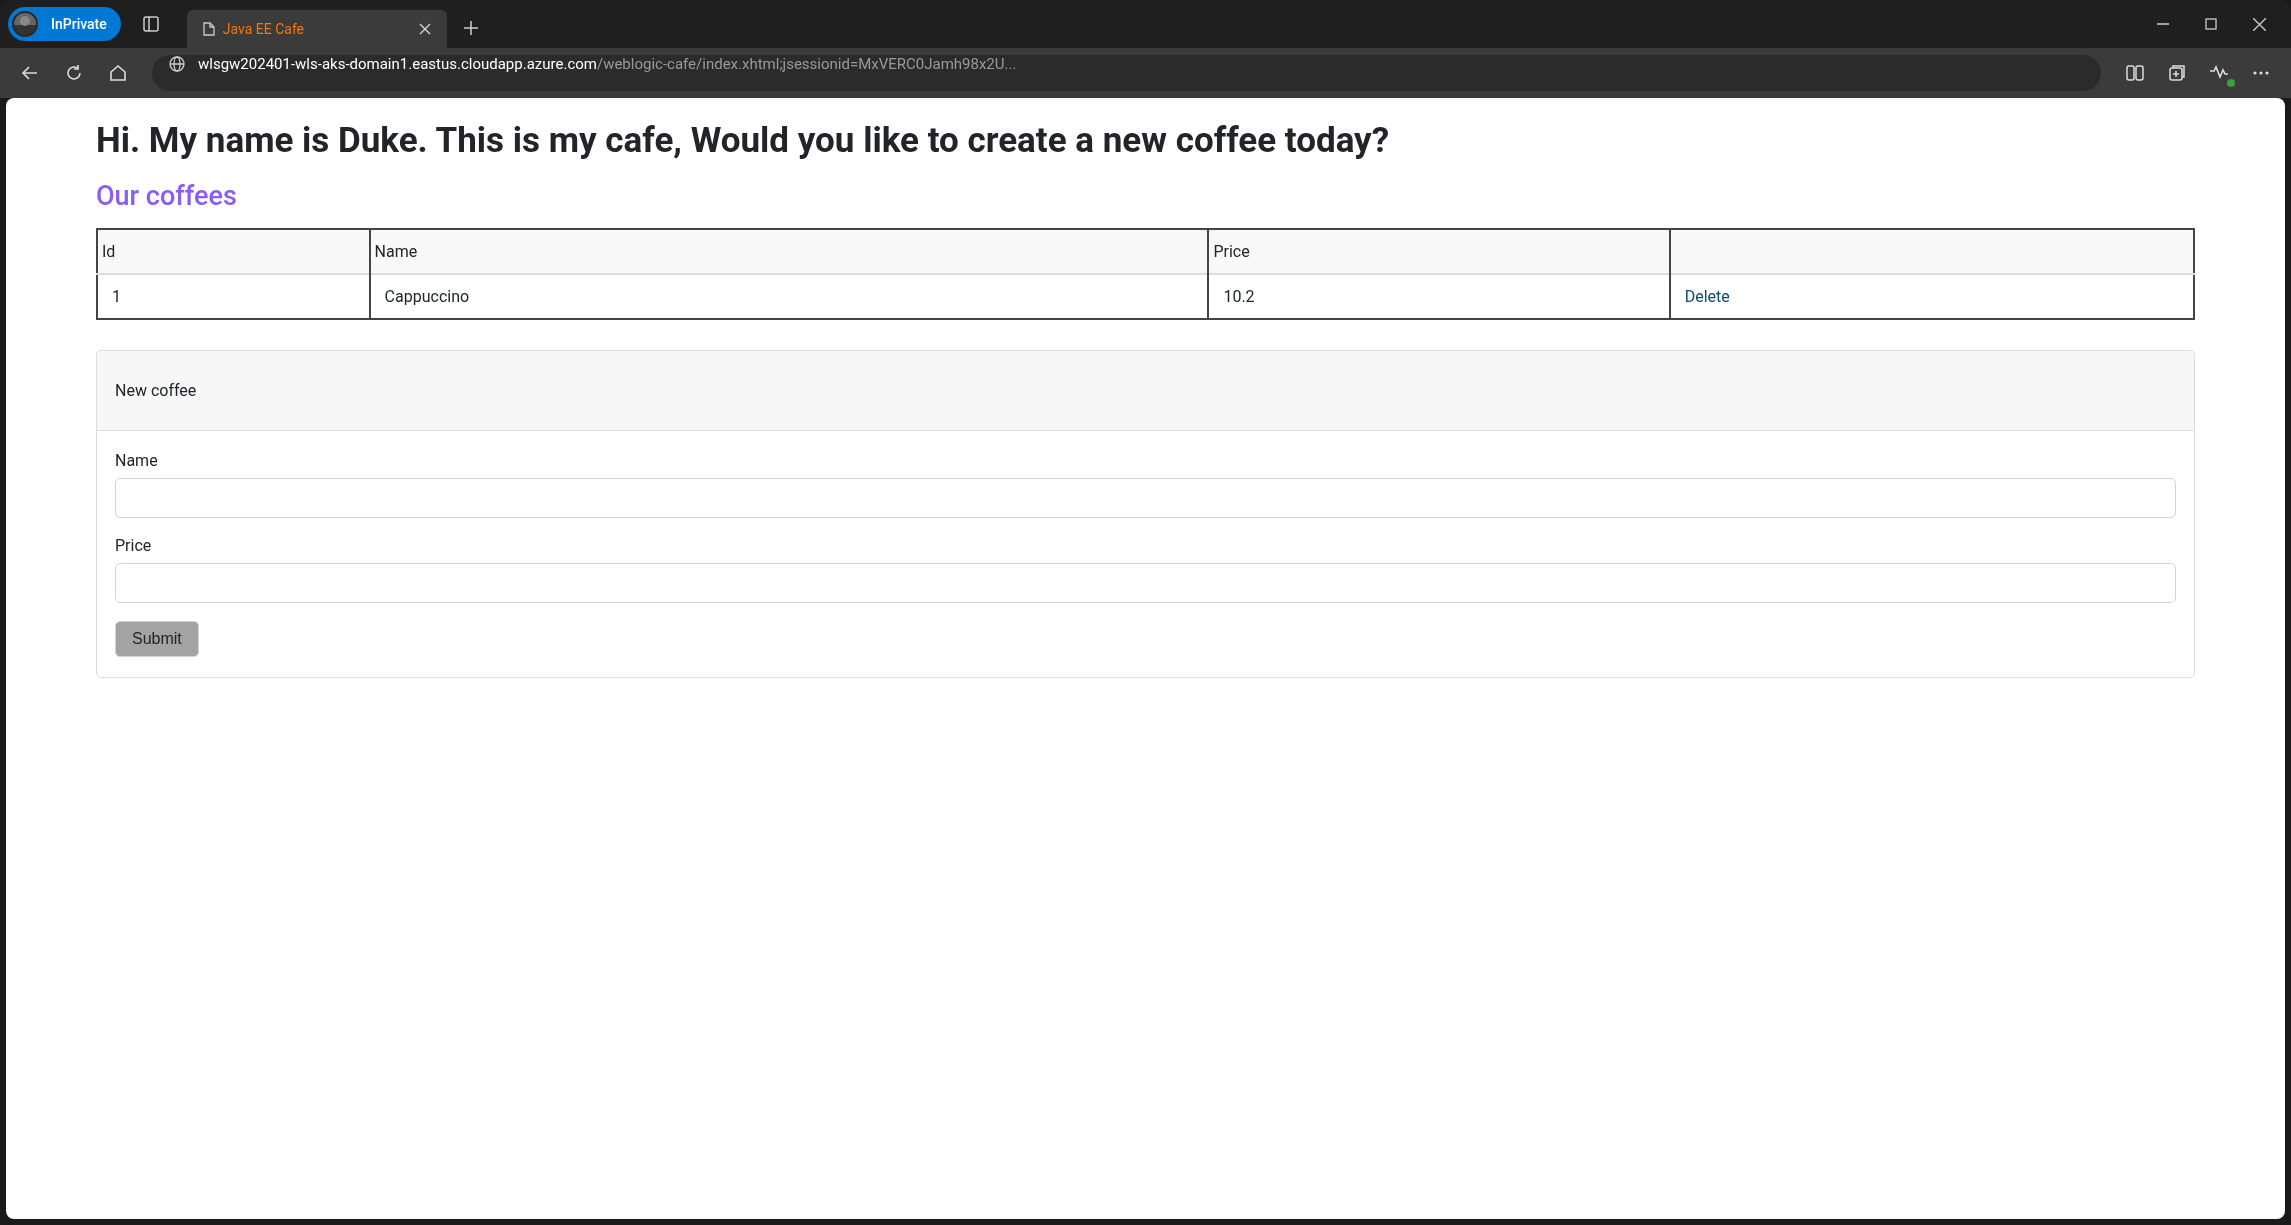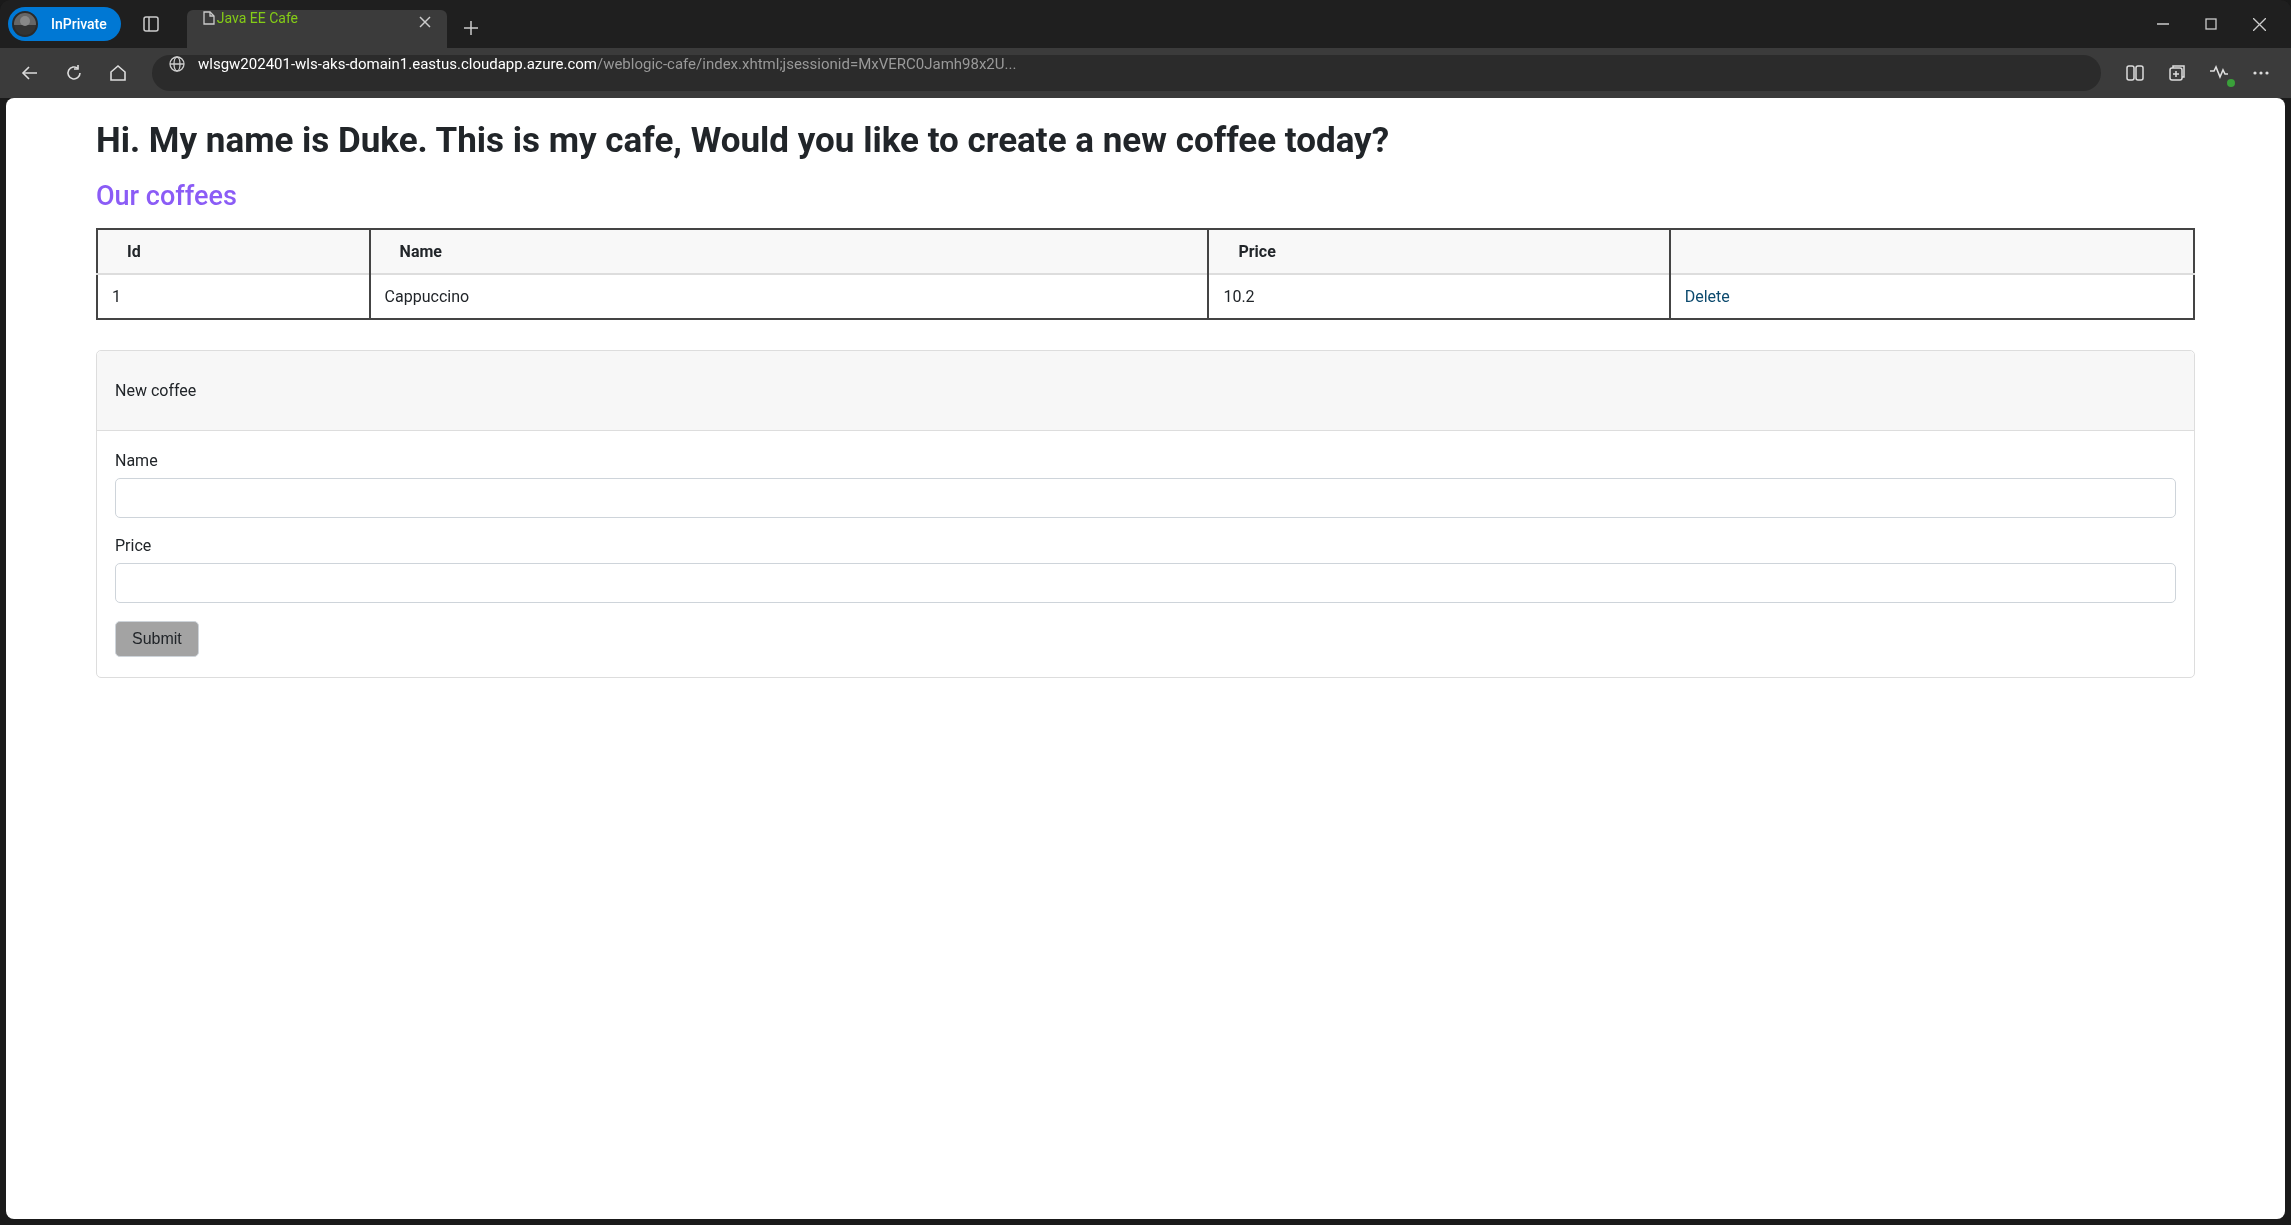--- a/index.html
+++ b/index.html
@@ -66,28 +66,28 @@
       height: 36px;
       display: flex;
       align-items: center;
       justify-content: center;
       color: #ccc;
       margin-right: 18px;
       cursor: pointer;
     }
     .tab {
       display: flex;
-      align-items: flex-start;
+      align-items: center;
       background: #3b3b3b;
       border-radius: 6px 6px 0 0;
       padding: 0 10px 0 14px;
       height: 38px;
       min-width: 260px;
-      gap: 0;
-      color: #84cc16;
+      gap: 6px;
+      color: #f97316;
       font-size: 14px;
       margin-top: 10px;
     }
     .tab-favicon {
       display: flex;
       align-items: center;
     }
     .tab-title {
       flex: 1;
     }
@@ -200,22 +200,22 @@
       margin-bottom: 16px;
     }
     .coffee-table {
       width: 100%;
       border-collapse: collapse;
       border: 2px solid #444;
       margin-bottom: 30px;
     }
     .coffee-table th {
       text-align: left;
-      font-weight: 700;
-      padding: 12px 29px;
+      font-weight: 400;
+      padding: 12px 4px;
       background: #f8f8f8;
       font-size: 16px;
       color: #212529;
     }
     .coffee-table td {
       padding: 12px 14px;
       font-size: 16px;
       color: #212529;
     }
     .coffee-table th, .coffee-table td {

